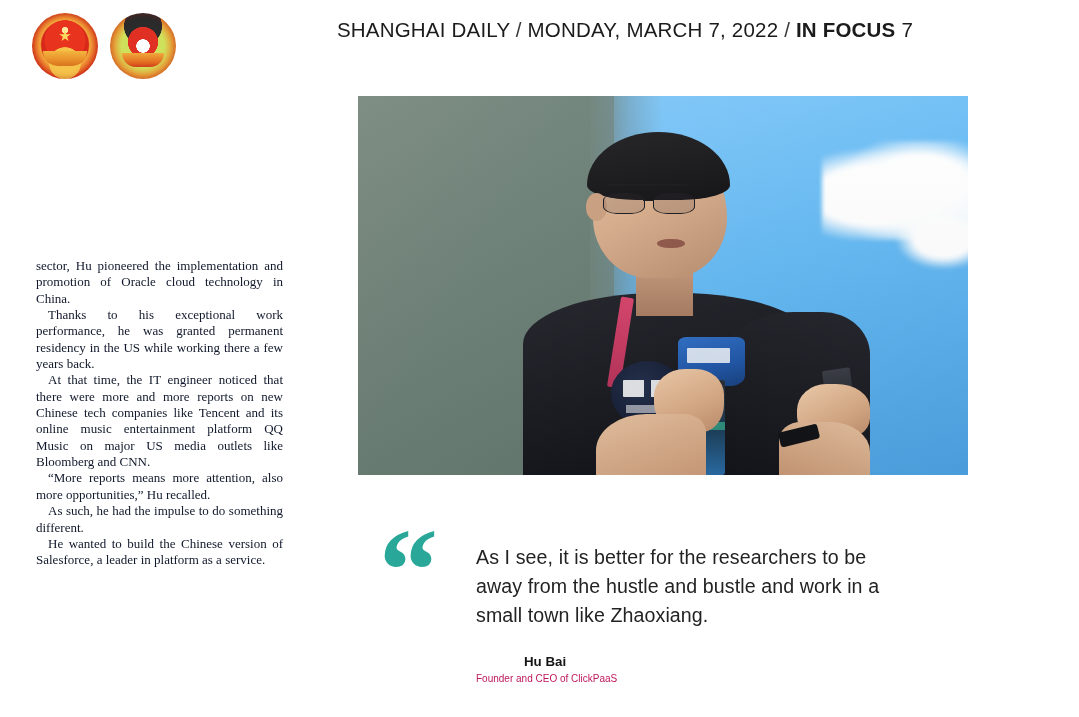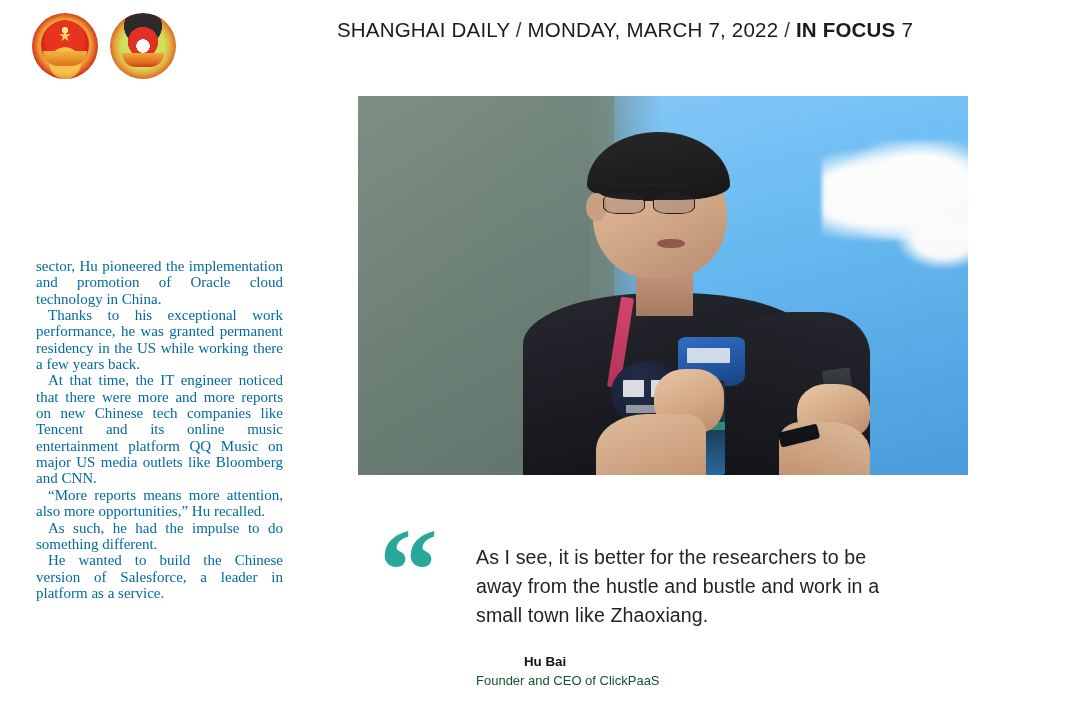--- a/index.html
+++ b/index.html
@@ -82,23 +82,23 @@
   #header-line .sep { color: #3a3a3a; }
   #header-line .infocus { font-weight: bold; }
   #header-line .pageno { font-weight: normal; }
 
   
   #story-column {
     position: absolute;
     left: 36px; top: 258px;
     width: 247px;
     font-family: "Liberation Serif", serif;
-    font-size: 15px;
+    font-size: 13px;
     line-height: 16.35px;
-    color: #0369a1;
+    color: #0f172a;
     text-align: justify;
     text-justify: inter-word;
     -webkit-hyphens: auto;
     hyphens: auto;
   }
   #story-column p { margin: 0; }
   #story-column p + p { text-indent: 12px; }
 
   
   #photo {
@@ -286,22 +286,22 @@
   }
   #quote-author {
     margin-top: 24px;
     font-size: 13.3px;
     font-weight: bold;
     color: #141414;
     padding-left: 48px;
   }
   #quote-role {
     margin-top: 4px;
-    font-size: 13px;
-    color: #14532d;
+    font-size: 10px;
+    color: #be185d;
   }
 </style>
 </head>
 <body>
 
 <div id="masthead">
   <div id="emblem-national" class="emblem"></div>
   <div id="emblem-cppcc" class="emblem"></div>
 
   <div id="header-line">

